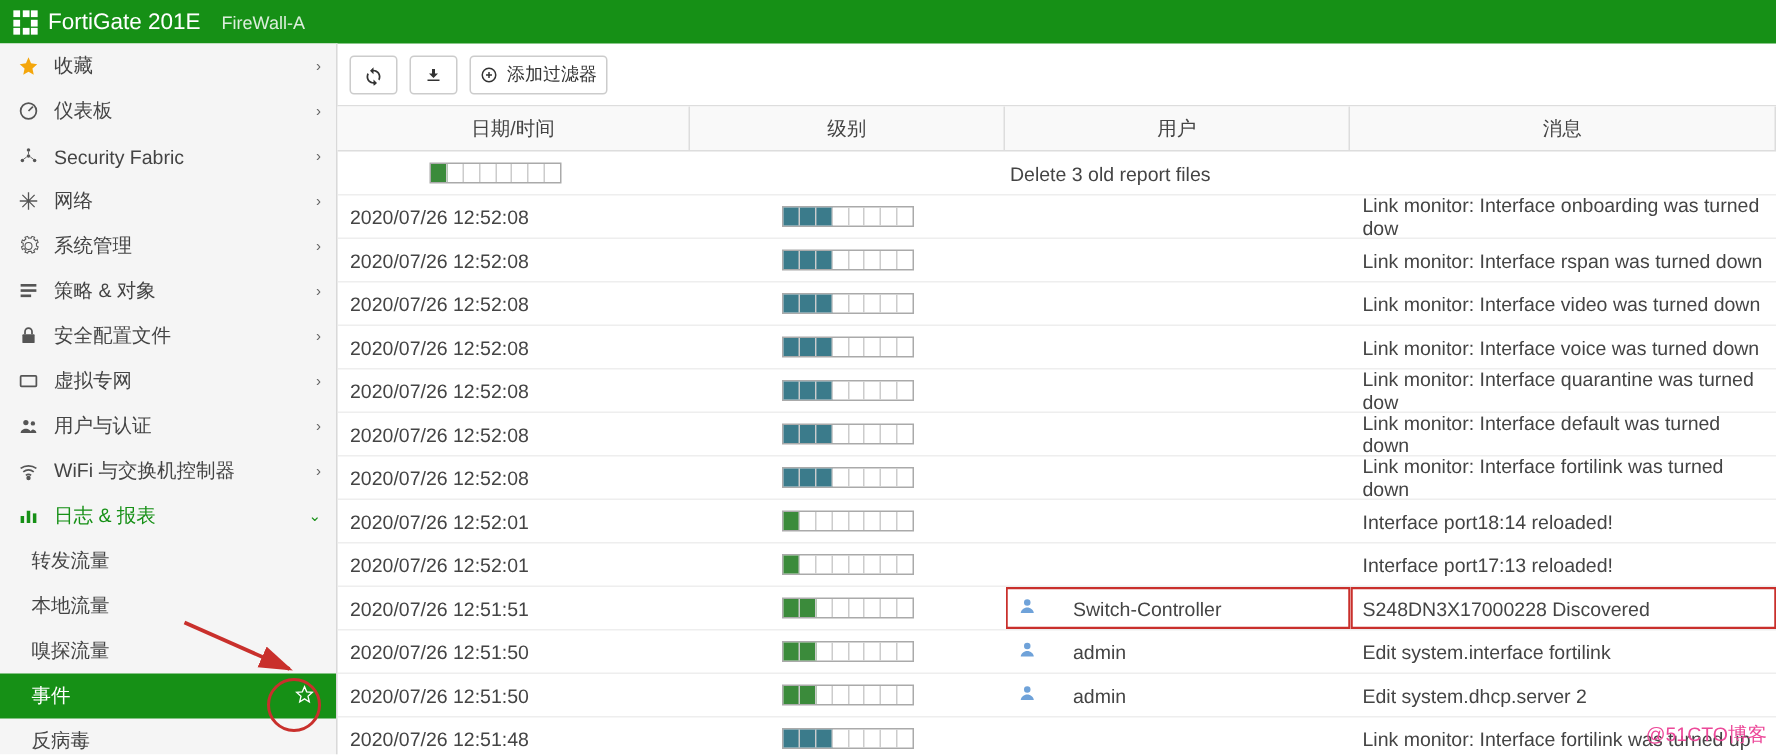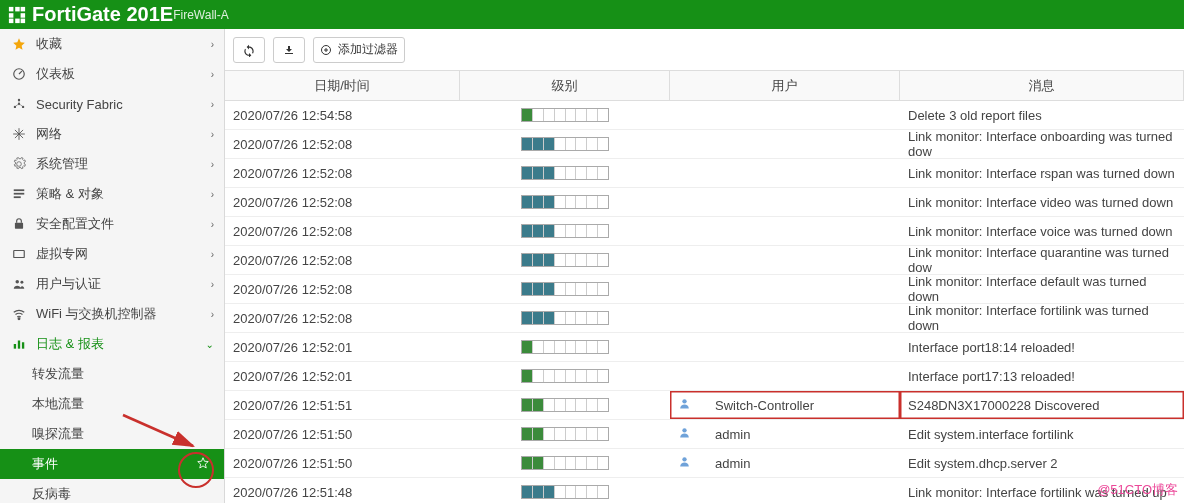--- a/index.html
+++ b/index.html
@@ -1,30 +1,30 @@
 <!DOCTYPE html>
 <html><head>
 <meta charset="utf-8">
 <style>
 * { box-sizing: border-box; margin: 0; padding: 0; }
 body { font-family: -apple-system, Arial, sans-serif; font-size: 13px; color: #333; background: #fff; }
 .header { background: #169016; height: 29px; display: flex; align-items: center; padding: 0 8px; color: #fff; }
 .header-logo { width: 18px; height: 18px; margin-right:6px; }
-.header-title { font-weight: bold; font-size: 20px; }
+.header-title { font-weight: normal; font-size: 15px; margin-right: 14px; }
 .header-sub { font-size:12px; color: rgba(255,255,255,0.85); }
 .layout { display: flex; height: 474px; }
 .sidebar { width: 225px; background: #f5f5f5; border-right: 1px solid #d9d9d9; overflow: hidden; }
 .nav-item { display: flex; align-items: center; height: 30px; padding: 4px 10px; cursor: pointer; color: #444; position:relative; }
 .nav-item .icon { width:18px; display:flex; align-items:center; justify-content:center; margin-right:8px; }
 .nav-item .chev { position:absolute; right:10px; font-size:10px; color:#666; }
 .nav-item.fav .icon svg { fill:#f4a60b; }
 .nav-item.active-top { color:#169016; }
 .nav-item.active-top .chev { color:#169016; }
 .nav-item.active-top .icon svg { fill:#169016; }
-.sub-item { display:flex; align-items:center; height:30px; padding-left:32px; padding-right:10px; cursor:pointer; position:relative; color:#444;}
+.sub-item { display:flex; align-items:center; height:30px; padding-left:21px; padding-right:10px; cursor:pointer; position:relative; color:#444;}
 .sub-item.active { background:#169016; color:#fff; }
 .sub-item .star { position:absolute; right:14px; }
 .star-circle { position:absolute; width:36px; height:36px; border:2px solid #c9302c; border-radius:50%; right:-4px; top:-4px; pointer-events:none; }
 .main { flex:1; display:flex; flex-direction:column; }
 .toolbar { height:42px; border-bottom:1px solid #ddd; display:flex; align-items:center; padding:0 8px; gap:8px; }
 .btn { height:26px; min-width:32px; border:1px solid #ccc; border-radius:3px; background:#fff; display:flex; align-items:center; justify-content:center; cursor:pointer; padding:0 6px; font-size:12px; color:#333;}
 .add-filter { display:flex; align-items:center; gap:6px; }
 .table-head { display:flex; height:30px; border-bottom:1px solid #ddd; background:#f9f9f9; }
 .table-head .cell { border-right:1px solid #ddd; display:flex; align-items:center; justify-content:center; font-size:13px; color:#444; }
 .col-date{width:235px;} .col-level{width:210px;} .col-user{width:230px;} .col-msg{flex:1;}
@@ -221,21 +221,20 @@
       </div>
     </div>
     <div class="table-head">
       <div class="cell col-date">日期/时间</div>
       <div class="cell col-level">级别</div>
       <div class="cell col-user">用户</div>
       <div class="cell col-msg">消息</div>
     </div>
     <div class="rows" id="rows">
         <div class="row">
-          <div class="cell col-date">2020/07/26 12:54:58</div>
           <div class="cell col-level">
             <div class="level-bar">
               <span class="f"></span>
               <span class=""></span>
               <span class=""></span>
               <span class=""></span>
               <span class=""></span>
               <span class=""></span>
               <span class=""></span>
               <span class=""></span>

